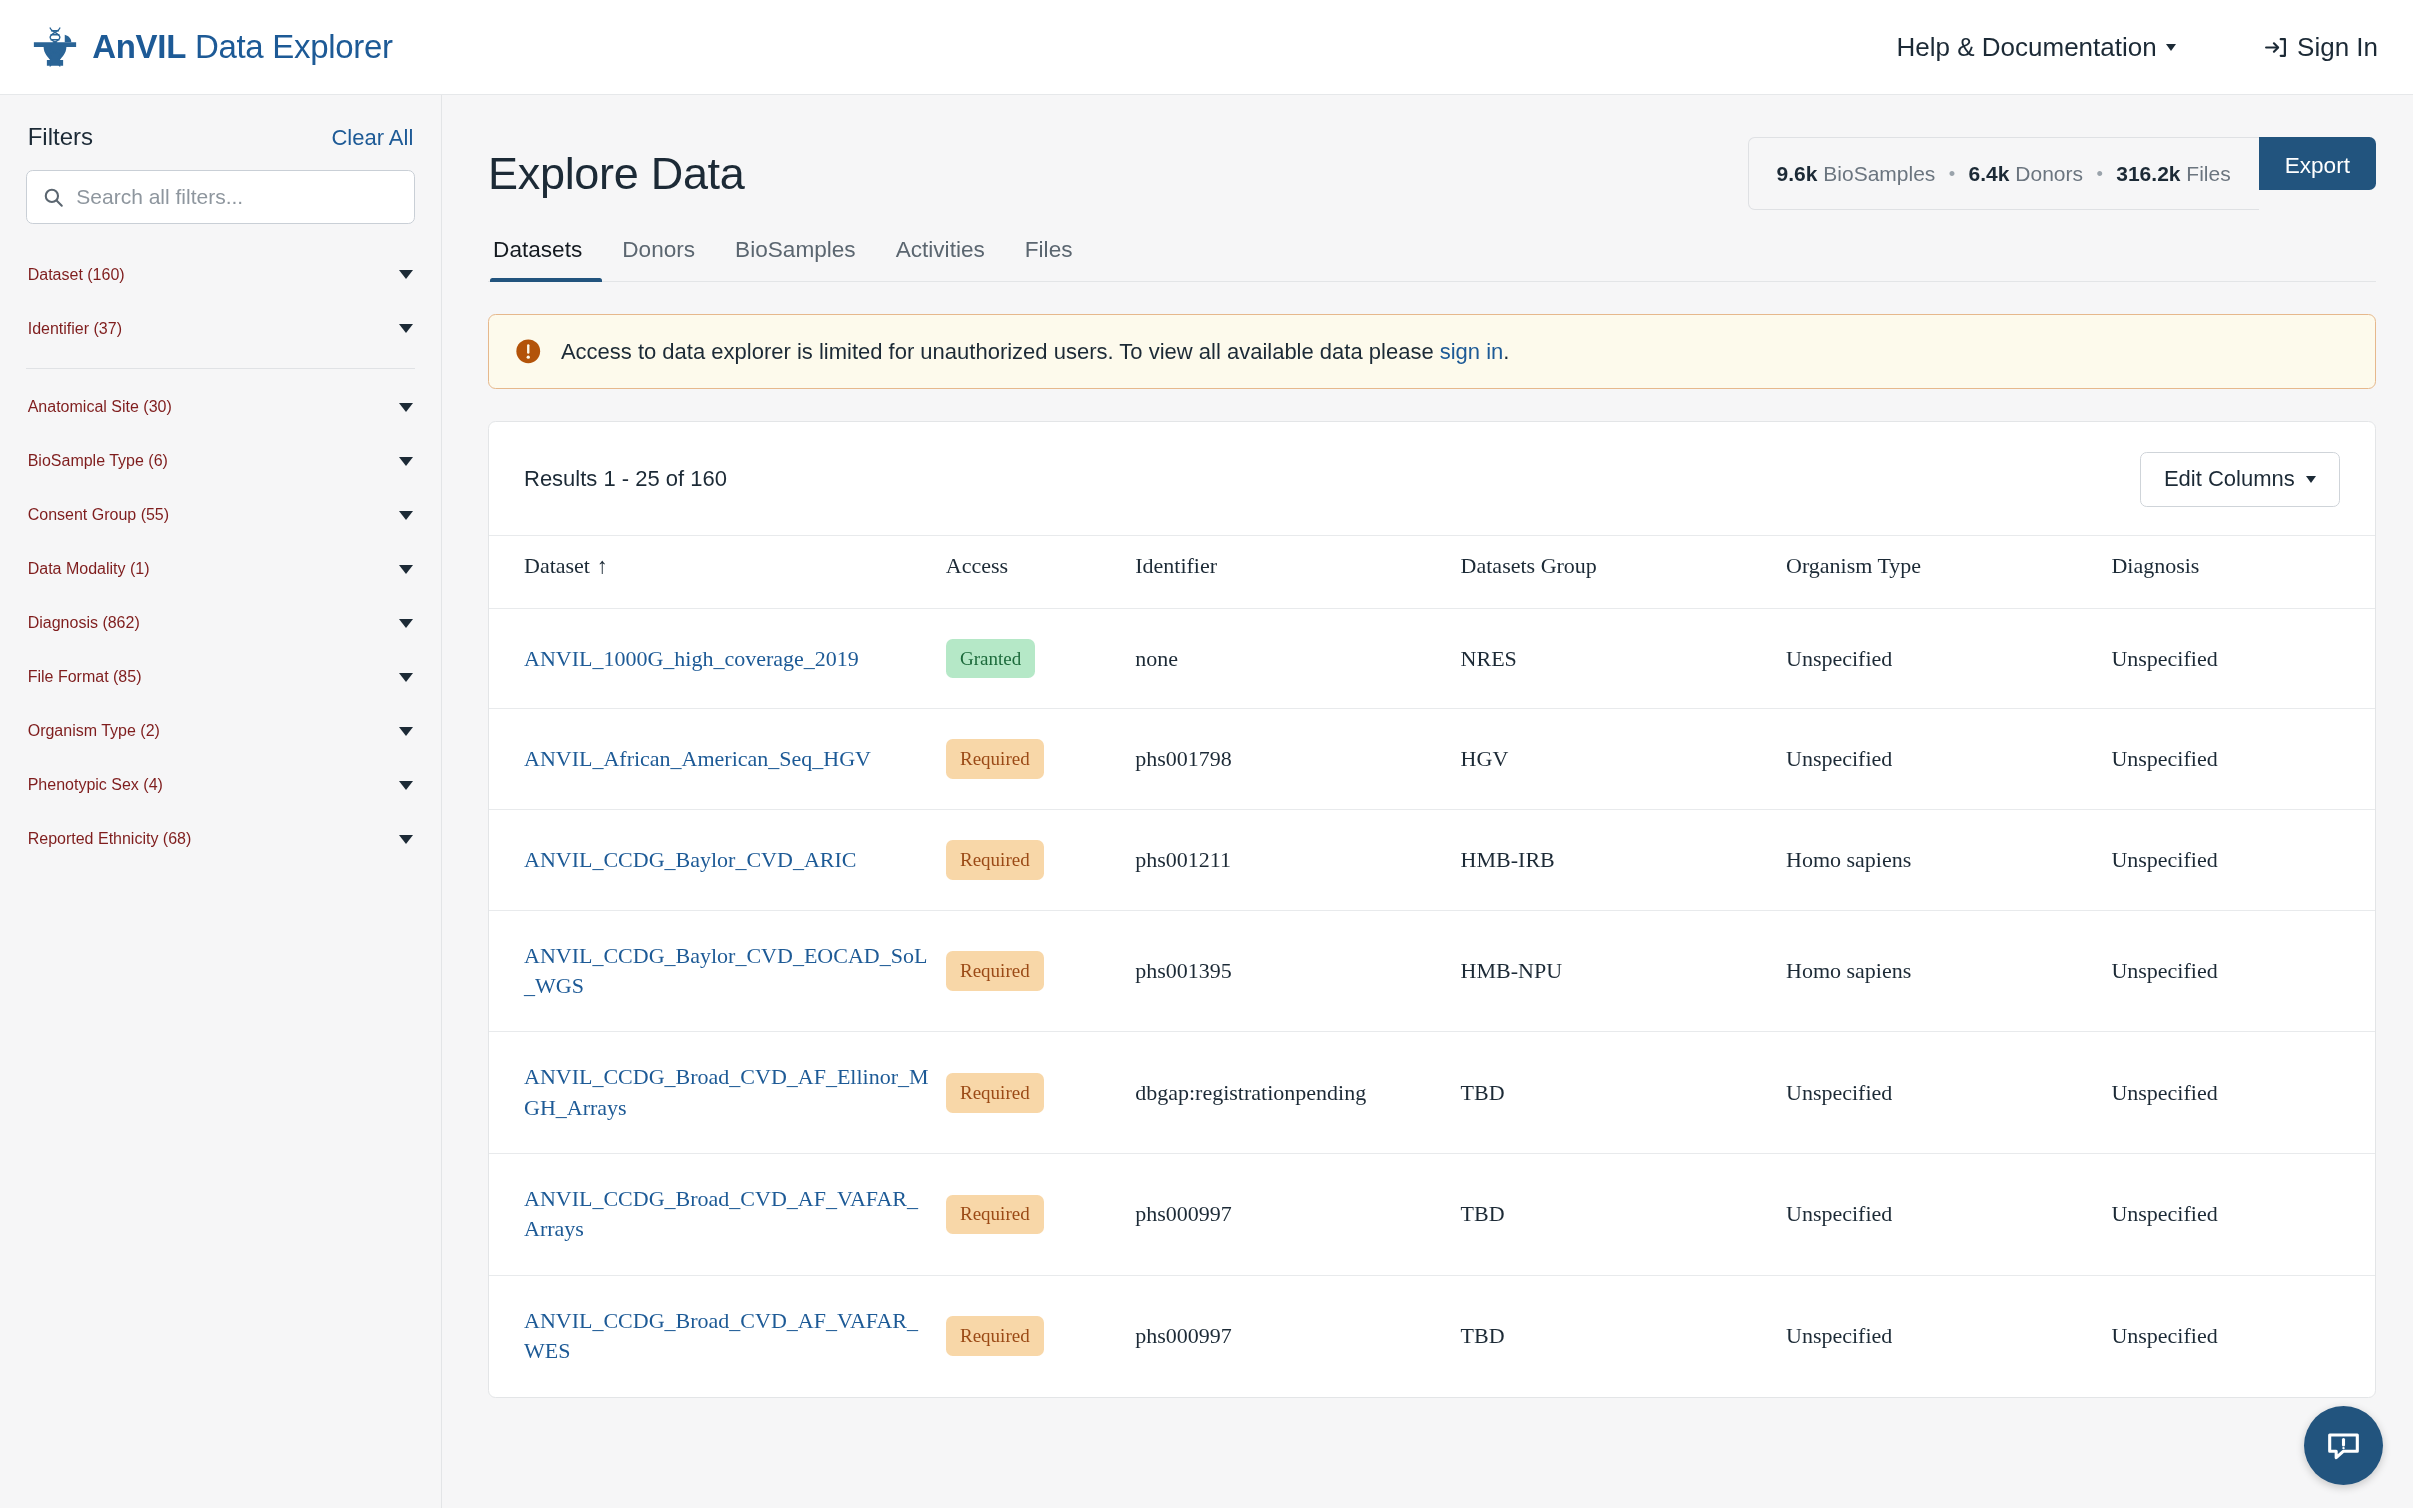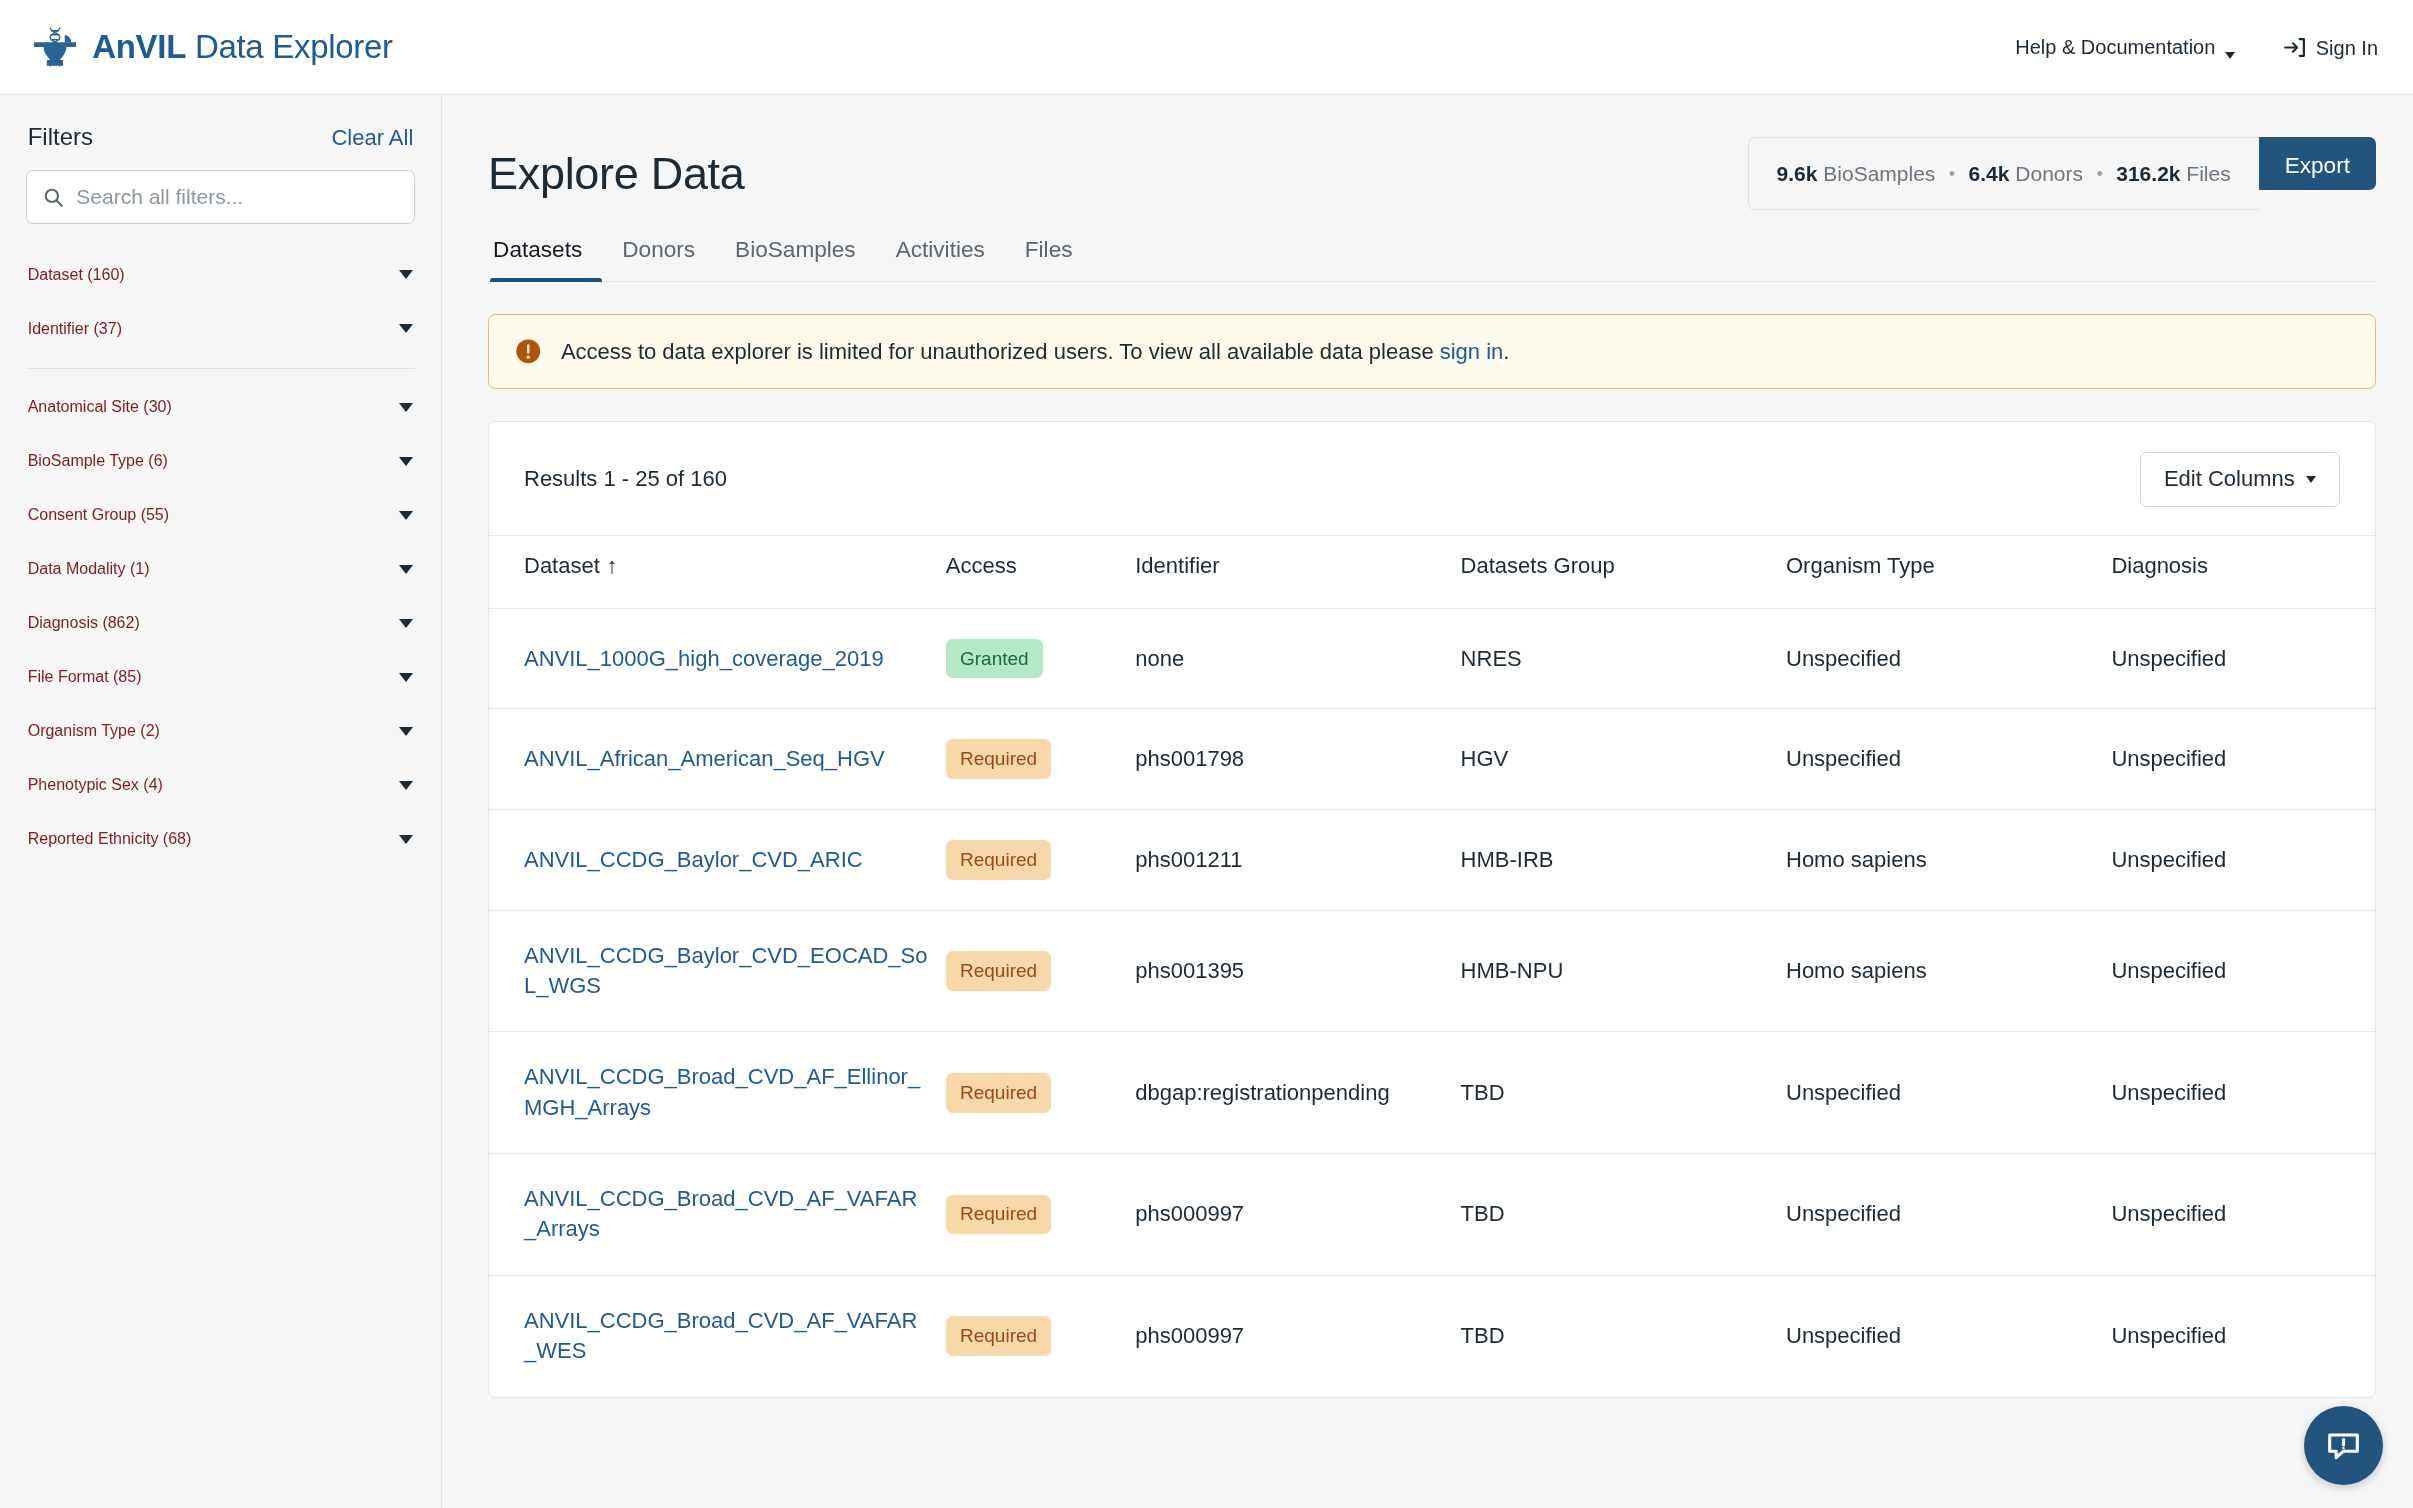--- a/index.html
+++ b/index.html
@@ -29,27 +29,28 @@
     font-size: 33px;
     color: #1d5a96;
     letter-spacing: -0.3px;
     white-space: nowrap;
   }
   .brand-text b { font-weight: 700; }
   .brand-text span.light { font-weight: 400; }
 
   .header-right { display: flex; align-items: center; gap: 47px; }
   .header-link {
-    font-size: 20px;
+    font-size: 26px;
     color: #1c2a36;
     display: flex;
-    align-items: flex-end;
+    align-items: center;
     gap: 9.2px;
     cursor: pointer;
     white-space: nowrap;
+    margin-left: 40px;
   }
   .caret-down {
     width: 0; height: 0;
     border-left: 5.9px solid transparent;
     border-right: 5.9px solid transparent;
     border-top: 7.5px solid #1c2a36;
     display: inline-block;
   }
   .signin-icon { width: 25px; height: 25px; display: block; }
 
@@ -229,21 +230,21 @@
     color: #1c2a36;
     padding: 0 22.6px;
     height: 55px;
     cursor: pointer;
     display: flex;
     align-items: center;
     gap: 11.7px;
     white-space: nowrap;
   }
 
-  table.data { width: 100%; border-collapse: collapse; table-layout: fixed; }
+  table.data { width: 100%; border-collapse: collapse; table-layout: fixed; font-family: Liberation Serif, serif; }
   table.data th {
     text-align: left;
     font-size: 22px;
     font-weight: 400;
     color: #1c2a36;
     padding: 17px 8.4px 28.5px 8.4px;
     border-top: 0.8px solid #e8eaec;
     vertical-align: top;
   }
   table.data th:first-child, table.data td:first-child { padding-left: 35px; }

